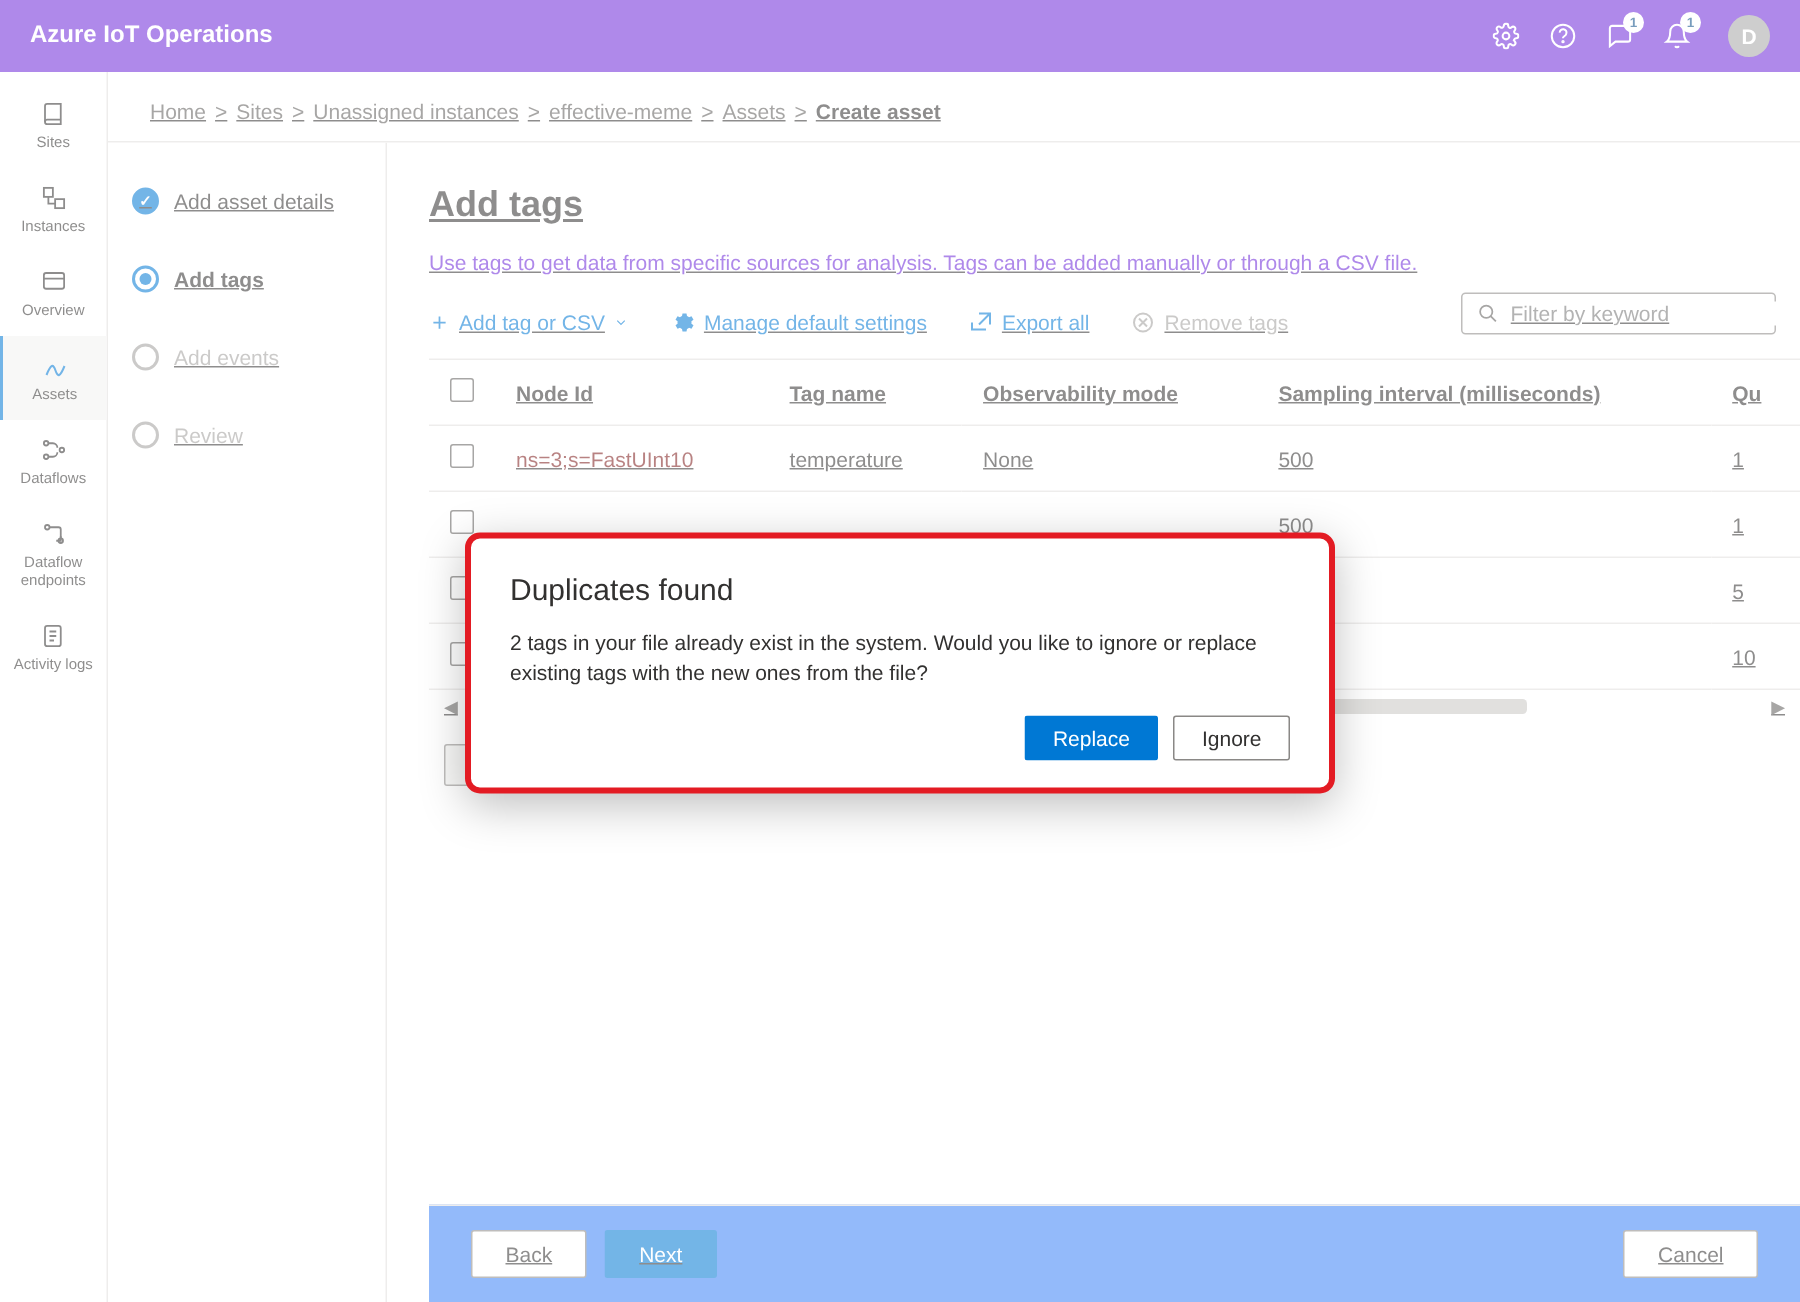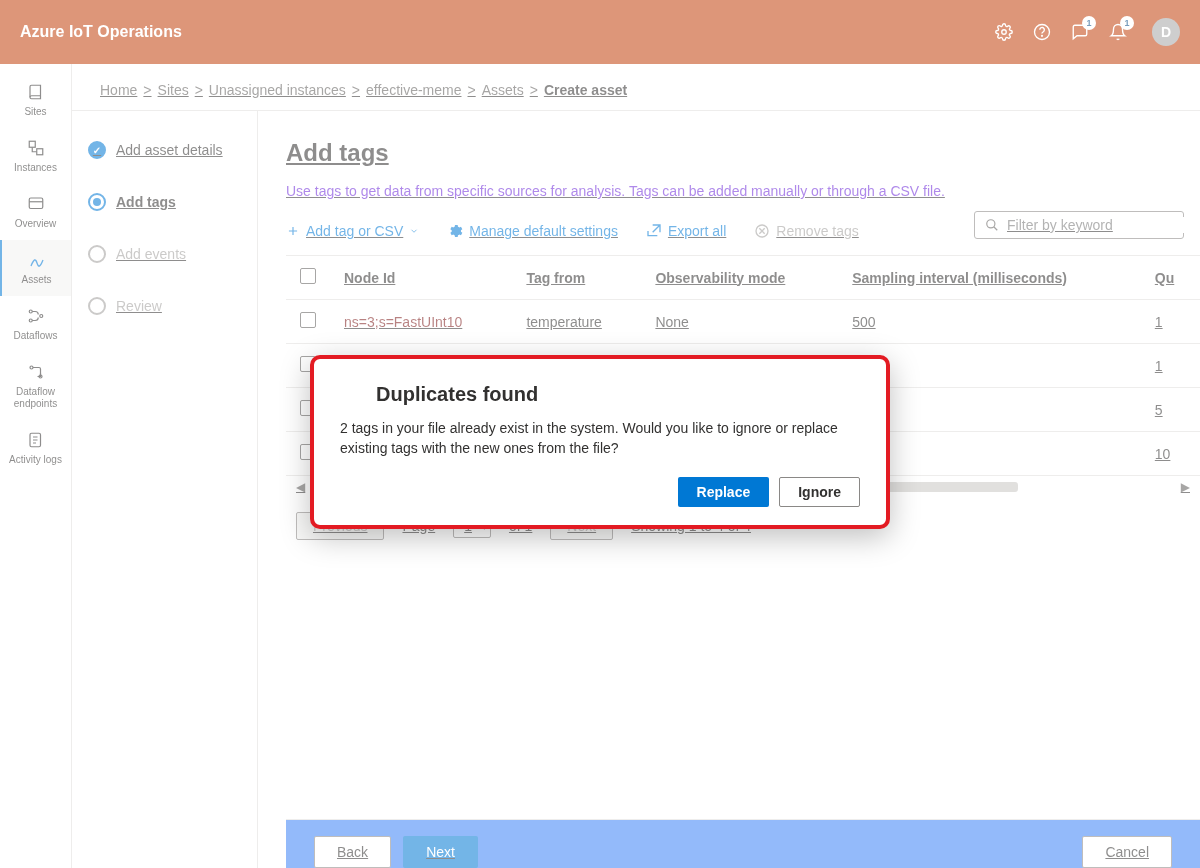--- a/index.html
+++ b/index.html
@@ -1,18 +1,18 @@
 <!DOCTYPE html>
 <html><head>
 <meta charset="utf-8">
 <style>
 * { box-sizing: border-box; margin: 0; padding: 0; }
 body { font-family: "Segoe UI", -apple-system, sans-serif; font-size: 14px; color: #323130; overflow: hidden; width: 1200px; height: 868px; position: relative; background: #fff; }
 
-.topbar { background: #c2410c; height: 64px; display: flex; align-items: center; padding: 0 20px; color: #fff; }
+.topbar { background: #6d28d9; height: 48px; display: flex; align-items: center; padding: 0 20px; color: #fff; }
 .topbar .title { font-size: 16px; font-weight: 600; flex: 1; }
 .topbar .icons { display: flex; gap: 18px; align-items: center; }
 .topbar .icon-btn { position: relative; cursor: pointer; width: 20px; height: 20px; display:flex; align-items:center; justify-content:center; }
 .topbar .badge { position: absolute; top: -6px; right: -6px; background: #fff; color: #0a4e87; font-size: 9px; width: 14px; height: 14px; border-radius: 50%; display: flex; align-items: center; justify-content: center; font-weight:600; }
 .topbar .avatar { width: 28px; height: 28px; border-radius: 50%; background: #a7a7a7; color: #fff; display: flex; align-items: center; justify-content: center; font-weight: 600; margin-left: 6px; }
 
 .layout { display: flex; height: 820px; }
 .sidenav { width: 72px; border-right: 1px solid #e1dfdd; display: flex; flex-direction: column; padding-top: 8px; }
 .sidenav .item { display: flex; flex-direction: column; align-items: center; padding: 10px 4px; font-size: 10px; color: #323130; cursor: pointer; gap: 4px; text-align:center; line-height:1.2; }
 .sidenav .item.active { border-left: 2px solid #0078d4; background: #f3f2f1; }
@@ -62,24 +62,24 @@
 .pager .spin { border:1px solid #8a8886; padding:3px 18px 3px 10px; border-radius:2px; position:relative; }
 .pager .spin::after{ content:"▴\A▾"; white-space:pre; font-size:7px; position:absolute; right:4px; top:2px; line-height:7px; color:#605e5c;}
 
 .footer { border-top: 1px solid #e1dfdd; padding: 16px 28px; display: flex; gap: 12px; background:#3b82f6;}
 .btn { padding: 7px 22px; border-radius: 2px; cursor: pointer; font-size: 14px; border:1px solid transparent;}
 .btn.secondary { background: #fff; border: 1px solid #8a8886; }
 .btn.primary { background: #0078d4; color: #fff; }
 
 .overlay { position: absolute; inset: 0; background: rgba(255,255,255,0.45); display: flex; align-items: flex-start; justify-content: center; }
 .dialog-wrap { margin-top: 355px; background: #fff; border: 4px solid #e31b23; border-radius: 10px; box-shadow: 0 8px 30px rgba(0,0,0,0.25); padding: 24px 26px 18px; width: 580px; }
-.dialog-wrap h2 { font-size: 20px; font-weight: 700; margin-bottom: 12px; margin-left: 36px; }
+.dialog-wrap h2 { font-size: 20px; font-weight: 400; margin-bottom: 12px; }
 .dialog-wrap p { color: #323130; line-height: 1.45; margin-bottom: 18px; }
 .dialog-actions { display: flex; justify-content: flex-end; gap: 10px; }
-.dialog-actions .btn { font-weight:700; padding:6px 18px;}
+.dialog-actions .btn { font-weight:400; padding:6px 18px;}
 
 svg { display:block; }
 </style>
 </head>
 <body>
 
 <div class="topbar">
   <div class="title">Azure IoT Operations</div>
   <div class="icons">
     <div class="icon-btn">
@@ -272,21 +272,21 @@
             <input placeholder="Filter by keyword" style="">
           </div>
         </div>
 
         <div class="table-wrap">
           <table>
             <thead>
                 <tr>
               <th style="width:40px"><span class="chk"></span></th>
               <th>Node Id</th>
-              <th>Tag from</th>
+              <th>Tag name</th>
               <th>Observability mode</th>
               <th>Sampling interval (milliseconds)</th>
               <th>Qu</th>
             </tr>
               </thead>
             <tbody id="tbody">
                 <tr>
                   <td><span class="chk"></span></td>
                   <td class="link">ns=3;s=FastUInt10</td>
                   <td>temperature</td>

